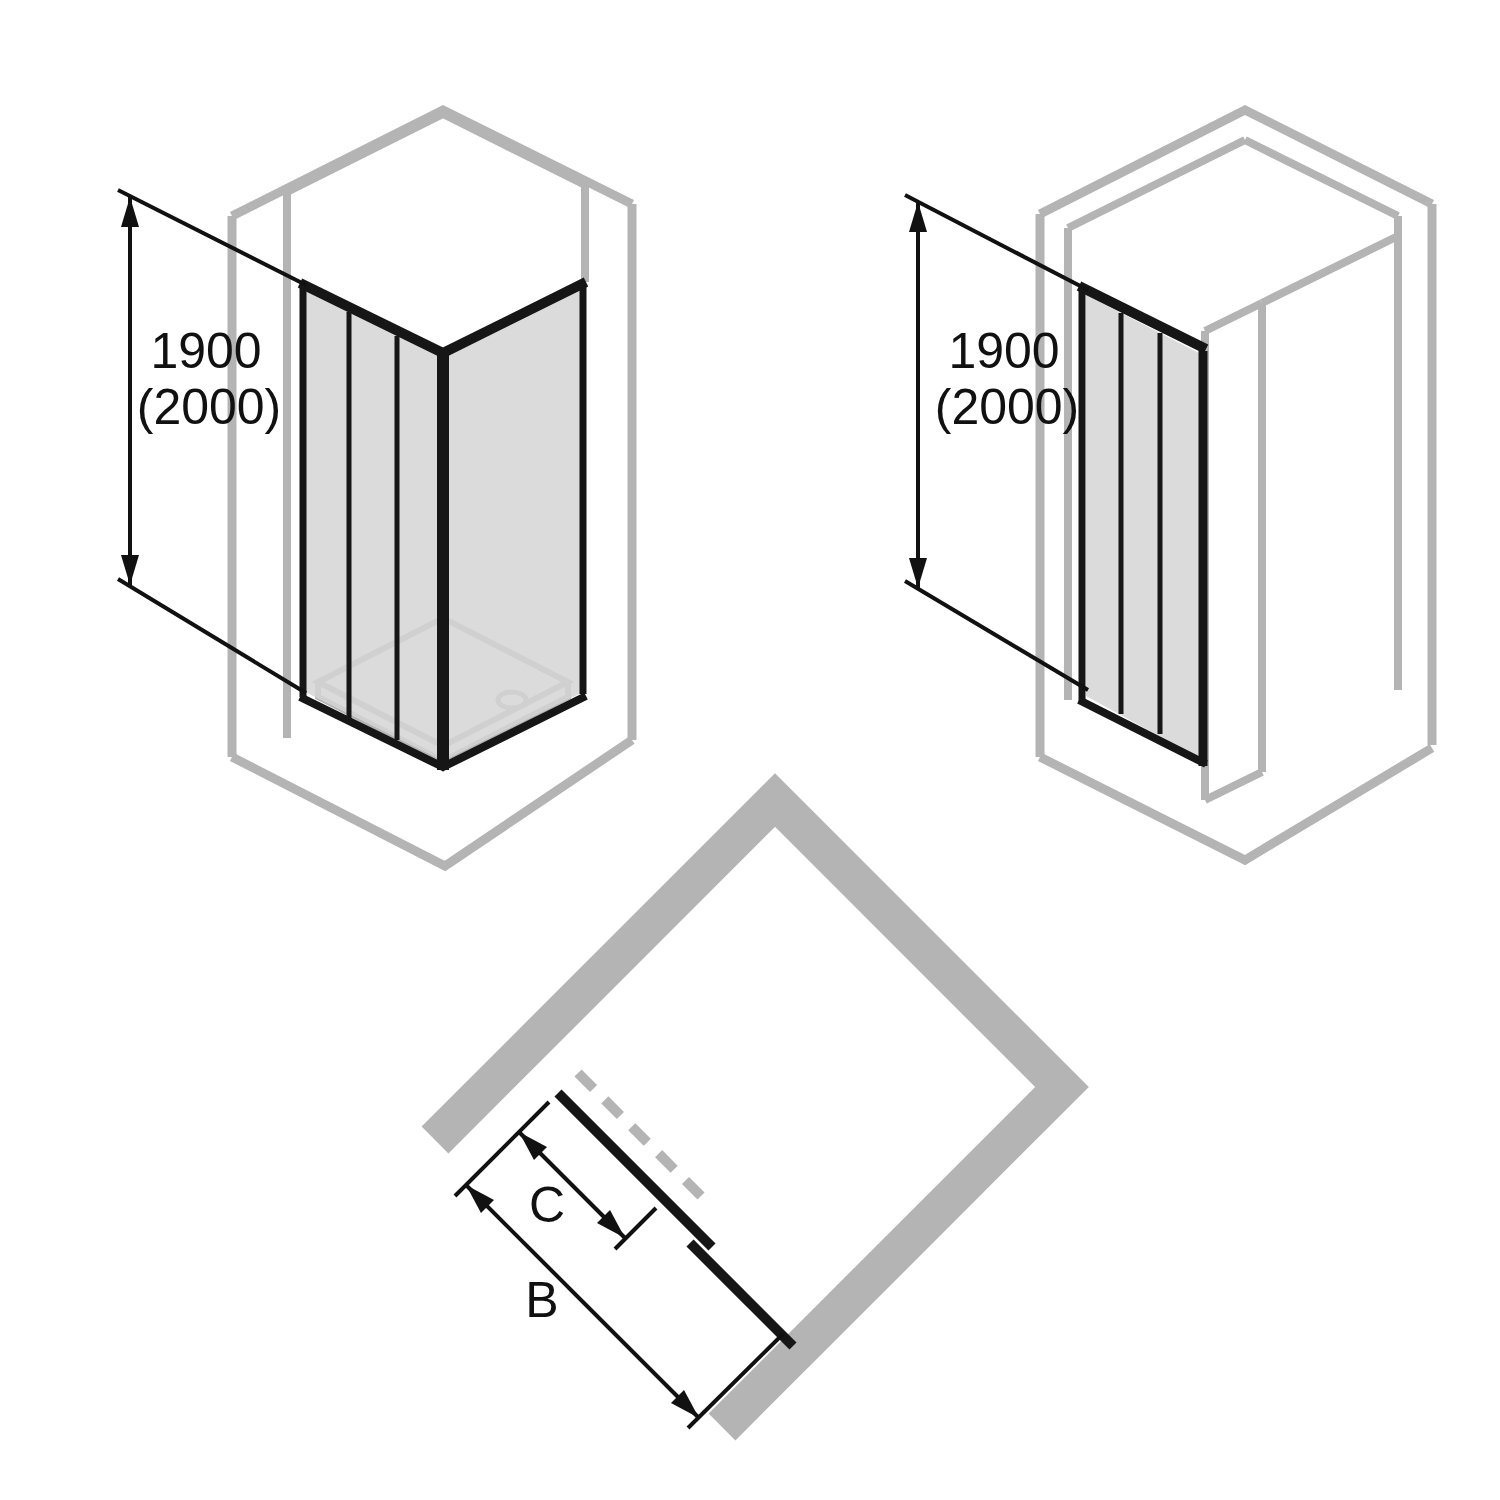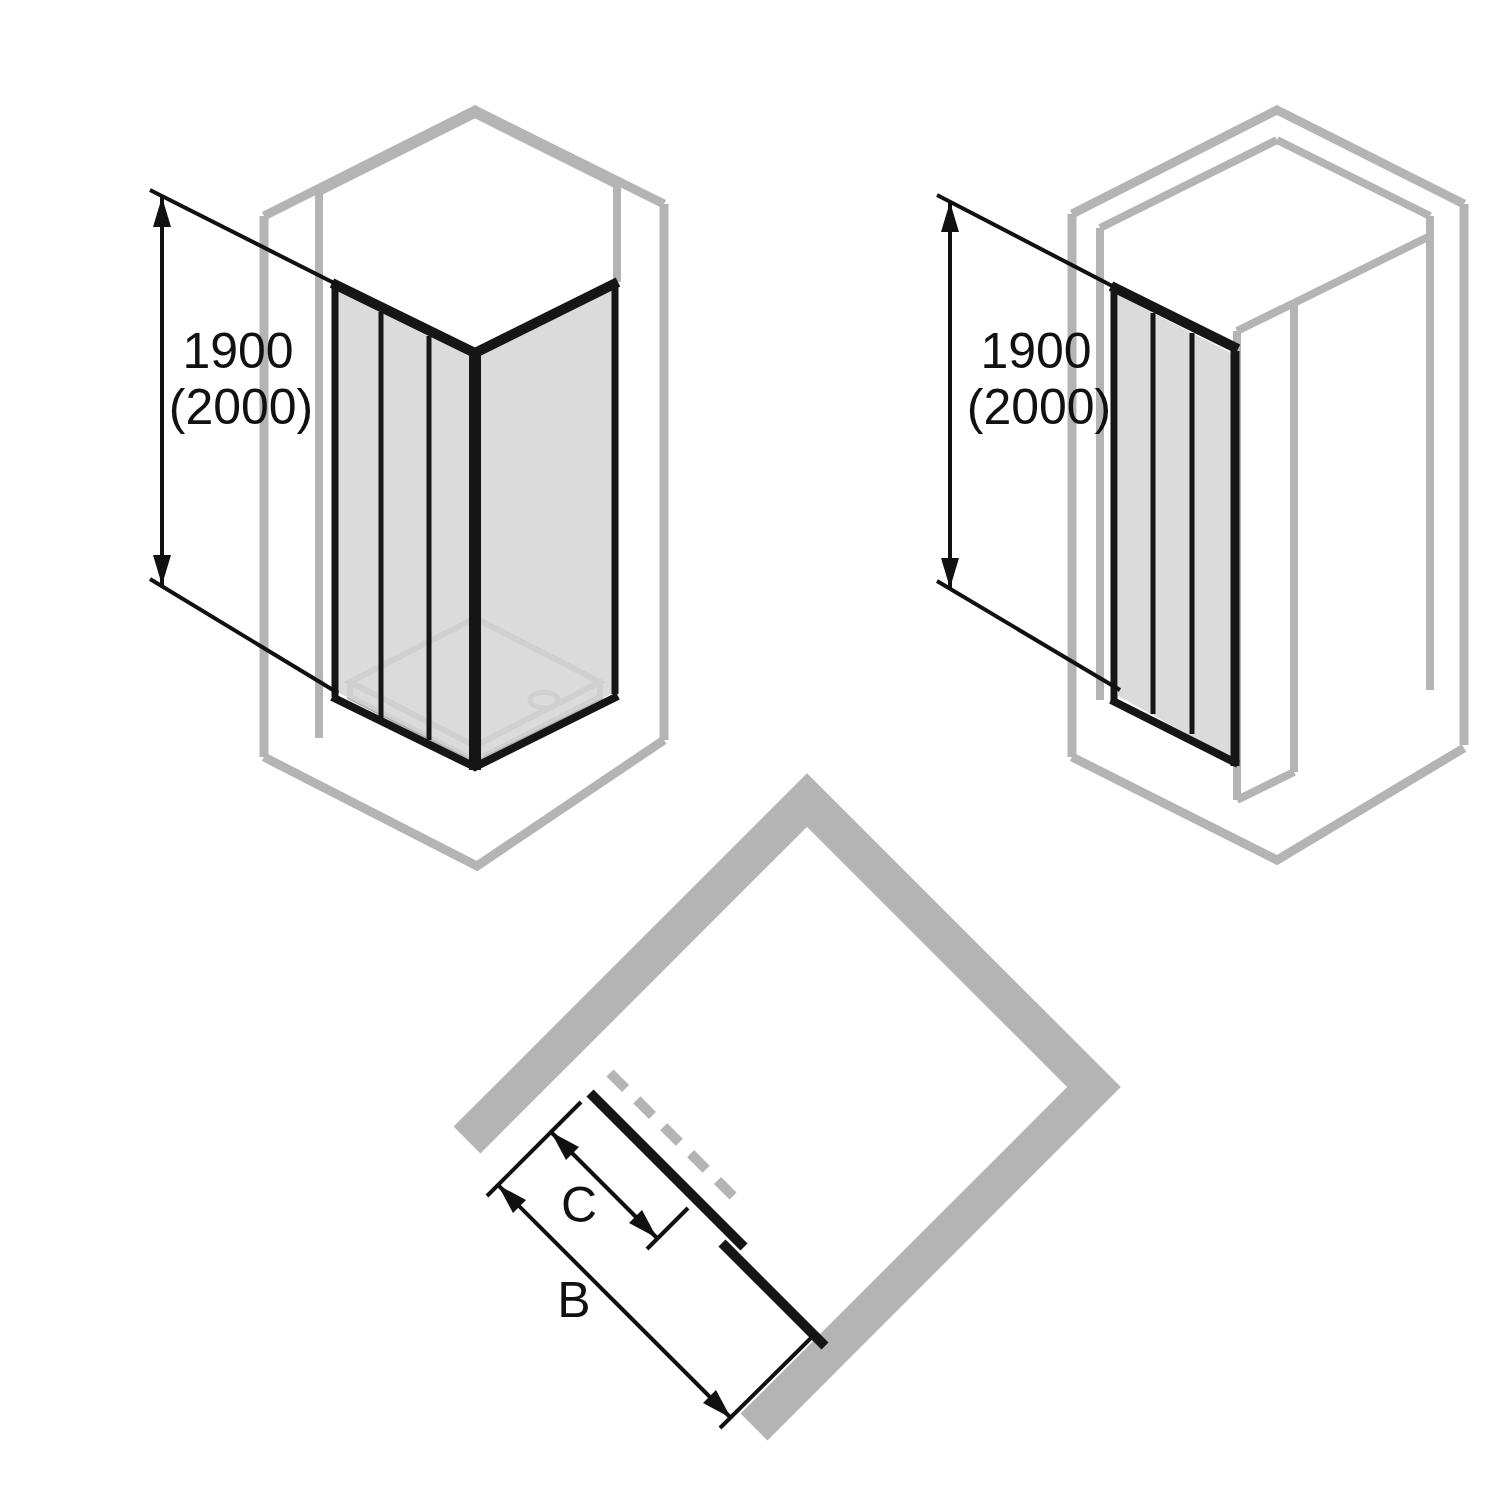--- a/index.html
+++ b/index.html
@@ -6,21 +6,20 @@
     margin: 0;
     padding: 0;
     background: var(--color-background, #ffffff);
   }
   .stage {
     position: relative;
     width: 1340px;
     height: 1500px;
     background: var(--color-background, #ffffff);
     font-family: "Liberation Sans", sans-serif;
-    margin-left: 32px;
   }
   svg { display: block; }
 
   .wall-line {
     stroke: var(--color-wall, #b4b4b4);
     fill: none;
     stroke-linecap: butt;
     stroke-linejoin: miter;
   }
   .wall-band {

